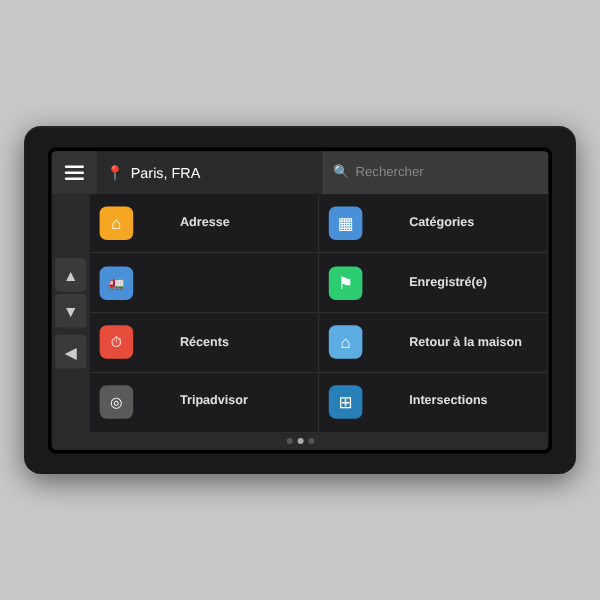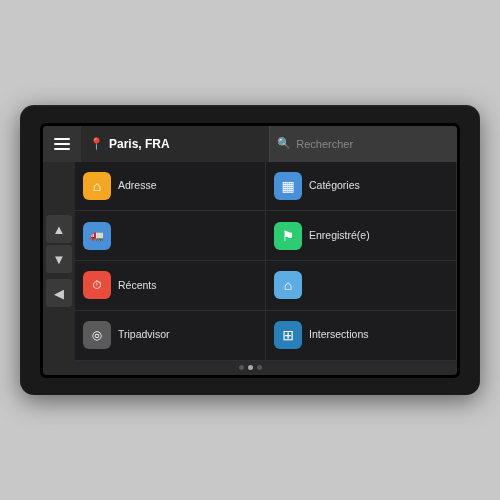--- a/index.html
+++ b/index.html
@@ -99,21 +99,21 @@
 
     .location-pin {
       color: #f5a623;
       font-size: 12px;
       margin-right: 5px;
     }
 
     .location-text {
       color: #fff;
       font-size: 12px;
-      font-weight: 700;
+      font-weight: 400;
     }
 
     .search-bar {
       flex: 1;
       display: flex;
       align-items: center;
       padding: 0 8px;
       background: #3a3a3a;
     }
 
@@ -199,21 +199,22 @@
     .icon-red { background: #e74c3c; }
     .icon-green { background: #2ecc71; }
     .icon-darkblue { background: #2980b9; }
     .icon-lightblue { background: #5dade2; }
     .icon-gray { background: #5a5a5a; }
 
     .menu-item-label {
       color: #e0e0e0;
       font-size: 10.5px;
       line-height: 1.3;
-      font-weight: 400;
+      font-weight: 700;
+      margin-left: 32px;
     }
 
     
     .bottom-bar {
       height: 14px;
       background: #2a2a2a;
       display: flex;
       align-items: center;
       justify-content: center;
       gap: 4px;
@@ -283,20 +284,21 @@
             <div class="menu-item-icon icon-green">⚑</div>
             <span class="menu-item-label">Enregistré(e)</span>
           </div>
 
           <div class="menu-item">
             <div class="menu-item-icon icon-red" style="font-size:12px;">⏱</div>
             <span class="menu-item-label">Récents</span>
           </div>
           <div class="menu-item">
             <div class="menu-item-icon icon-lightblue">⌂</div>
+            <span class="menu-item-label">Retour à la maison</span>
           </div>
 
           <div class="menu-item">
             <div class="menu-item-icon icon-gray" style="font-size:12px;">◎</div>
             <span class="menu-item-label">Tripadvisor</span>
           </div>
           <div class="menu-item">
             <div class="menu-item-icon icon-darkblue">⊞</div>
             <span class="menu-item-label">Intersections</span>
           </div>

